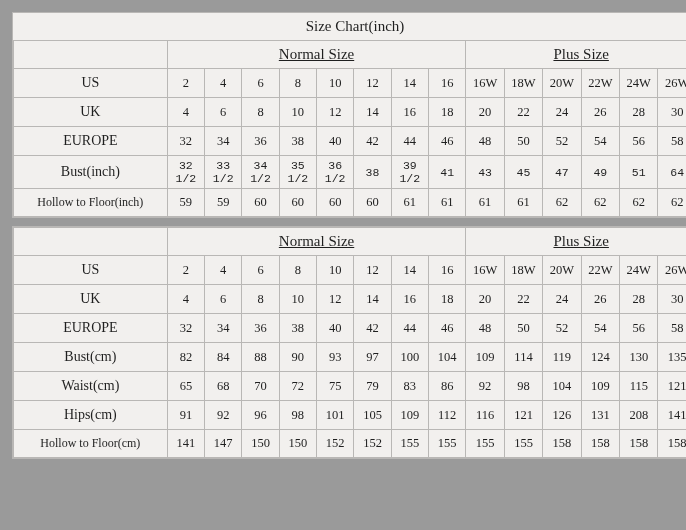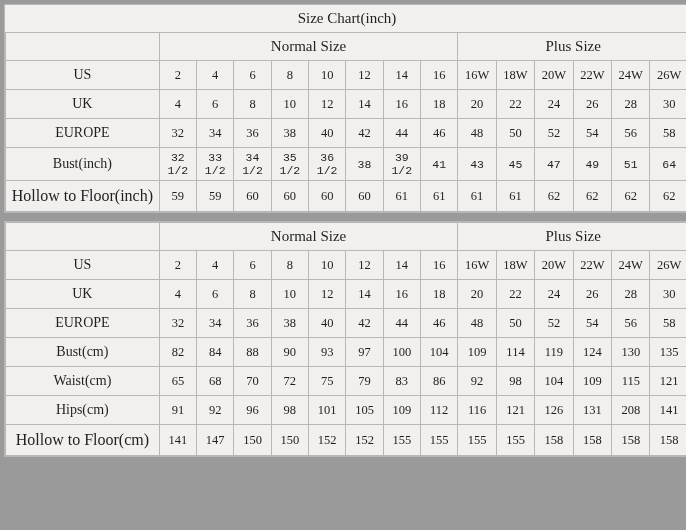--- a/index.html
+++ b/index.html
@@ -10,21 +10,21 @@
     width: 686px;
     height: 530px;
     background: #9a9a9a;
     font-family: "Liberation Serif", serif;
     color: #1a1a1a;
     overflow: hidden;
   }
   .chart-wrap {
     width: 596px;
     box-sizing: border-box;
-    padding: 4px;
+    padding: 12px;
   }
   .chart {
     background: #f2f0ee;
     border: 1px solid #b9b7b5;
     box-sizing: border-box;
     width: 686px;
   }
   .chart + .chart {
     margin-top: 8px;
   }
@@ -46,30 +46,31 @@
   .title-cell {
     font-size: 15px;
     padding: 5px 0 5px;
     border: none;
     border-bottom: 1px solid #b9b7b5;
     background: #f2f0ee;
   }
   .group-cell {
     font-size: 15px;
     padding: 5px 0 5px;
+    text-decoration: underline;
   }
   .blank-cell {
     background: #f2f0ee;
   }
   .rowhead {
     font-size: 14px;
     padding: 6px 2px;
   }
   .rowhead-lg {
-    font-size: 16px;
+    font-size: 12px;
     margin-left: 48px;
   }
   .c-label { width: 140px; }
   .c-n { width: 34px; }
   .c-p { width: 35px; }
   .data-cell {
     font-size: 12.5px;
   }
   .data-cell.small {
     font-size: 11.5px;

